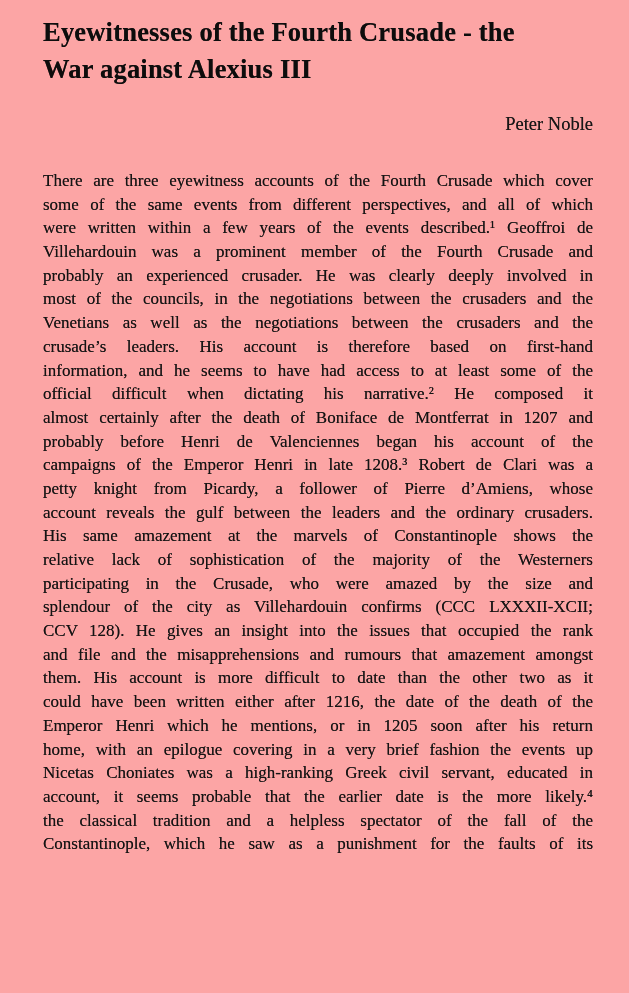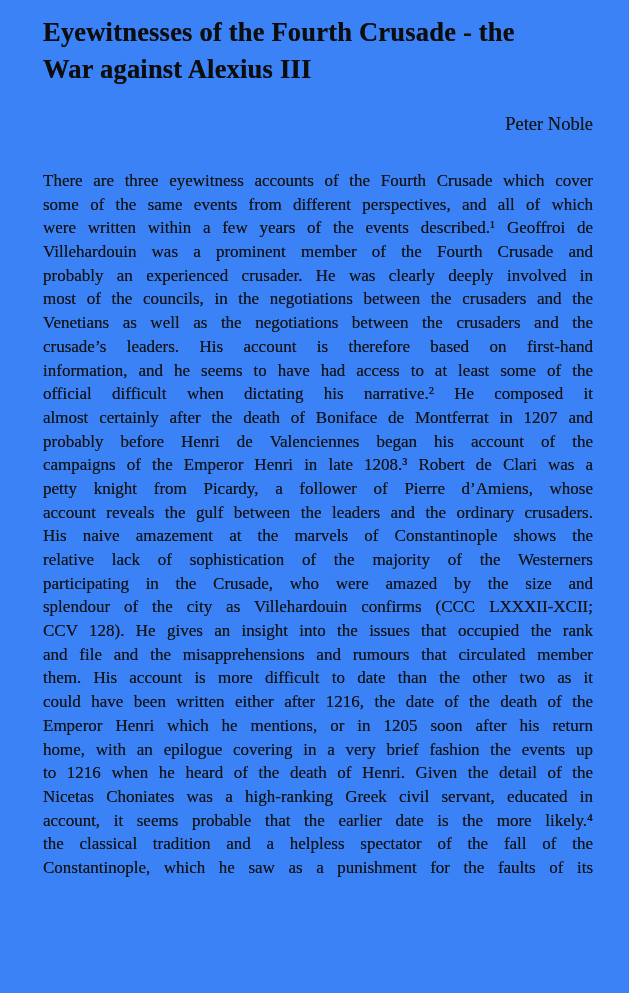--- a/index.html
+++ b/index.html
@@ -4,21 +4,21 @@
 <style>
   html, body {
     margin: 0;
     padding: 0;
     background: #ffffff;
   }
   .page {
     position: relative;
     width: 629px;
     height: 993px;
-    background: #3b82f6;
+    background: #fca5a5;
     overflow: hidden;
     font-family: "Liberation Serif", "DejaVu Serif", serif;
     color: #141414;
     box-sizing: border-box;
     padding: 14px 36px 0 43px;
     text-shadow: 0 0 0.6px rgba(10,10,10,0.65);
   }
   .doc-title {
     font-size: 26.5px;
     font-weight: bold;
@@ -70,30 +70,29 @@
       <div class="body-line">most of the councils, in the negotiations between the crusaders and the</div>
       <div class="body-line">Venetians as well as the negotiations between the crusaders and the</div>
       <div class="body-line">crusade’s leaders. His account is therefore based on first-hand</div>
       <div class="body-line">information, and he seems to have had access to at least some of the</div>
       <div class="body-line">official difficult when dictating his narrative.² He composed it</div>
       <div class="body-line">almost certainly after the death of Boniface de Montferrat in 1207 and</div>
       <div class="body-line">probably before Henri de Valenciennes began his account of the</div>
       <div class="body-line">campaigns of the Emperor Henri in late 1208.³ Robert de Clari was a</div>
       <div class="body-line">petty knight from Picardy, a follower of Pierre d’Amiens, whose</div>
       <div class="body-line">account reveals the gulf between the leaders and the ordinary crusaders.</div>
-      <div class="body-line">His naive amazement at the marvels of Constantinople shows the</div>
+      <div class="body-line">His same amazement at the marvels of Constantinople shows the</div>
       <div class="body-line">relative lack of sophistication of the majority of the Westerners</div>
       <div class="body-line">participating in the Crusade, who were amazed by the size and</div>
       <div class="body-line">splendour of the city as Villehardouin confirms (CCC LXXXII-XCII;</div>
       <div class="body-line">CCV 128). He gives an insight into the issues that occupied the rank</div>
-      <div class="body-line">and file and the misapprehensions and rumours that circulated member</div>
+      <div class="body-line">and file and the misapprehensions and rumours that amazement amongst</div>
       <div class="body-line">them. His account is more difficult to date than the other two as it</div>
       <div class="body-line">could have been written either after 1216, the date of the death of the</div>
       <div class="body-line">Emperor Henri which he mentions, or in 1205 soon after his return</div>
       <div class="body-line">home, with an epilogue covering in a very brief fashion the events up</div>
-      <div class="body-line">to 1216 when he heard of the death of Henri. Given the detail of the</div>
       <div class="body-line">Nicetas Choniates was a high-ranking Greek civil servant, educated in</div>
       <div class="body-line">account, it seems probable that the earlier date is the more likely.⁴</div>
       <div class="body-line">the classical tradition and a helpless spectator of the fall of the</div>
       <div class="body-line">Constantinople, which he saw as a punishment for the faults of its</div>
     </div>
 
 </div>
 
 </body></html>

